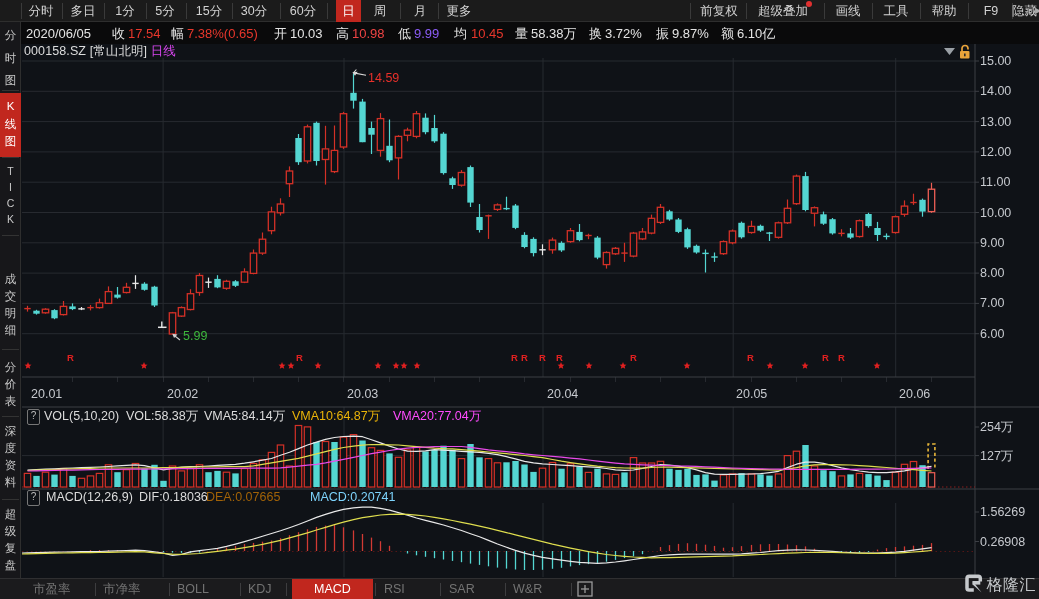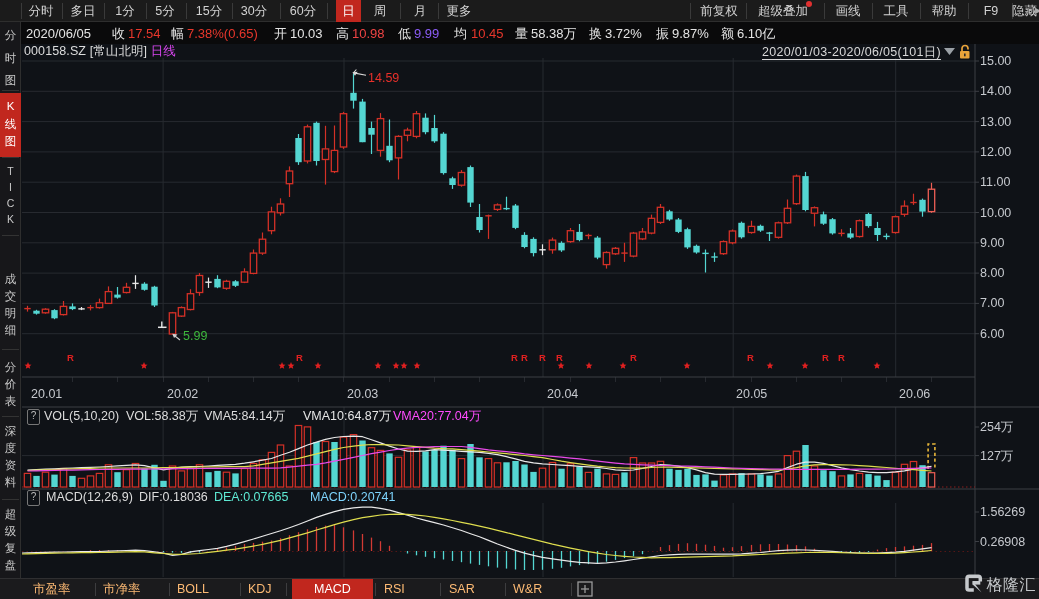--- a/index.html
+++ b/index.html
@@ -10,21 +10,21 @@
 .vsep{position:absolute;top:3px;height:16px;width:1px;background:#3a3a3a;}
 #inforow{position:absolute;left:0;top:22px;width:1039px;height:22px;background:#0a0a0b;}
 #inforow span{position:absolute;top:0;height:22px;line-height:23px;font-size:13px;color:#e4e4e4;text-align:center;}
 #sidebar{position:absolute;left:0;top:22px;width:21px;height:556px;background:#17171a;border-right:1px solid #2e2e2e;}
 #sidebar span{position:absolute;left:0;width:21px;text-align:center;font-size:11.5px;color:#c9c9c9;}
 #sidebar .lat{font-size:10.5px;}
 .hsep{position:absolute;left:2px;width:17px;height:1px;background:#333;}
 #kx{position:absolute;left:0;top:71px;width:21px;height:64px;background:#c1271e;}
 #kx span{color:#fff;}
 #tabbar{position:absolute;left:0;top:578px;width:1039px;height:21px;background:#1b1b1d;border-top:1px solid #2f2f31;}
-#tabbar .tab{position:absolute;top:0;height:21px;line-height:21px;font-size:12.5px;color:#fdba74;text-align:left;}
+#tabbar .tab{position:absolute;top:0;height:21px;line-height:21px;font-size:12.5px;color:#737373;text-align:left;}
 #tabbar .tsep{position:absolute;top:4px;height:13px;width:1px;background:#3d3d3f;}
 #hdr{position:absolute;left:24px;top:44px;height:15px;line-height:15px;font-size:12.5px;color:#dcdcdc;letter-spacing:0.1px;}
 #hdr2{position:absolute;right:67px;top:44px;height:16px;line-height:16px;font-size:12.5px;color:#d8d8d8;letter-spacing:0.3px;}
 #volhdr{position:absolute;left:0;top:408px;width:1039px;height:16px;font-size:12.5px;color:#dcdcdc;}
 #macdhdr{position:absolute;left:0;top:489px;width:1039px;height:16px;font-size:12.5px;color:#dcdcdc;}
 #volhdr span,#macdhdr span{position:absolute;top:0;height:16px;line-height:16px;white-space:nowrap;}
 .qbox{width:13px;height:13px;line-height:12px!important;border:1px solid #777;color:#bbb;font-size:10px;text-align:center;border-radius:2px;top:1px!important;}
 </style></head>
 <body>
 <div id="page">
@@ -641,40 +641,40 @@
       <span style="top:436px">资</span>
       <span style="top:453px">料</span>
  <div class="hsep" style="top:477px"></div>
  <span style="top:485px">超</span>
       <span style="top:502px">级</span>
       <span style="top:519px">复</span>
       <span style="top:536px">盘</span>
 </div>
 
 <div id="hdr">000158.SZ [常山北明] <span style="color:#d946ef">日线</span></div>
-<div id="hdr2"><span style="border-bottom:1px solid #d8d8d8;">2020/01/03-2020/06/05(101日)</span><svg width="31" height="15" style="vertical-align:-3px">
+<div id="hdr2"><svg width="31" height="15" style="vertical-align:-3px">
         <path d="M3 4 l11 0 l-5.5 7 z" fill="#9aa0a6"></path>
         <path d="M21 7 v-2.5 a3 3 0 0 1 6 0 l0 1" fill="none" stroke="#e8a33a" stroke-width="1.7"></path>
         <rect x="19" y="7" width="9.5" height="7.5" rx="1" fill="#e8a33a"></rect>
         <rect x="23" y="9.5" width="1.6" height="2.8" fill="#2a2a2a"></rect>
       </svg></div>
 
 <div id="volhdr">
       <span class="qbox" style="left:27px">?</span>
       <span style="left:44px">VOL(5,10,20)</span>
       <span style="left:126px">VOL:58.38万</span>
       <span style="left:204px">VMA5:84.14万</span>
-      <span style="left:303px;color:#e5e5e5">VMA10:64.87万</span>
+      <span style="left:292px;color:#eab308">VMA10:64.87万</span>
       <span style="left:393px;color:#ff4cff">VMA20:77.04万</span>
     </div>
 <div id="macdhdr">
       <span class="qbox" style="left:27px">?</span>
       <span style="left:46px">MACD(12,26,9)</span>
       <span style="left:139px">DIF:0.18036</span>
-      <span style="left:214px;color:#5eead4">DEA:0.07665</span>
+      <span style="left:206px;color:#a16207">DEA:0.07665</span>
       <span style="left:310px;color:#7dd3fc">MACD:0.20741</span>
     </div>
 
 <div id="tabbar">
  <span class="tab" style="left:33px">市盈率</span>
       <div class="tsep" style="left:95px"></div>
  <span class="tab" style="left:103px">市净率</span>
       <div class="tsep" style="left:169px"></div>
  <span class="tab" style="left:177px">BOLL</span>
       <div class="tsep" style="left:240px"></div>

